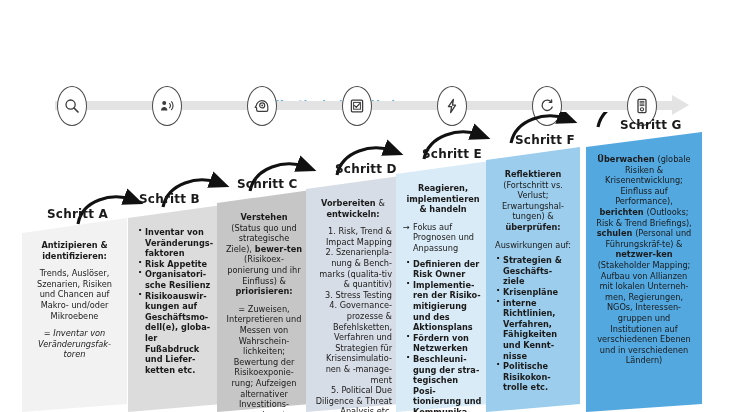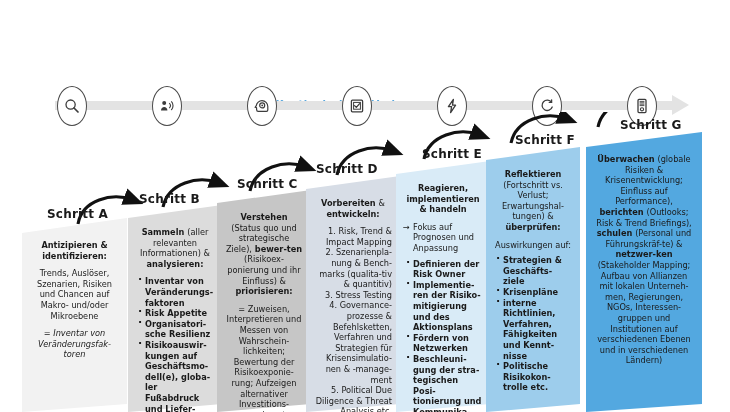--- a/index.html
+++ b/index.html
@@ -163,21 +163,21 @@
     <path d="M250,79 C255,55 285,47 306,55" fill="none" stroke="#111" stroke-width="3.1" marker-end="url(#ah)"></path>
     <path d="M337,63 C342,39 372,31 393,39" fill="none" stroke="#111" stroke-width="3.1" marker-end="url(#ah)"></path>
     <path d="M424,47 C429,23 459,15 480,23" fill="none" stroke="#111" stroke-width="3.1" marker-end="url(#ah)"></path>
     <path d="M511,31 C516,7 546,-1 567,7" fill="none" stroke="#111" stroke-width="3.1" marker-end="url(#ah)"></path>
     <path d="M598,15 C603,-9 633,-17 654,-9" fill="none" stroke="#111" stroke-width="3.1" marker-end="url(#ah)"></path>
   </svg>
 
   <div class="step-label" style="left:47px;top:207px">Schritt A</div>
   <div class="step-label" style="left:139px;top:192px">Schritt B</div>
   <div class="step-label" style="left:237px;top:177px">Schritt C</div>
-  <div class="step-label" style="left:316px;top:162px">Schritt D</div>
+  <div class="step-label" style="left:335px;top:162px">Schritt D</div>
   <div class="step-label" style="left:422px;top:147px">Schritt E</div>
   <div class="step-label" style="left:515px;top:133px">Schritt F</div>
   <div class="step-label" style="left:620px;top:118px">Schritt G</div>
 
   <div class="col" style="left:22px;top:218px;width:105px;height:194px">
     <svg class="slant" viewBox="0 0 105 194" preserveAspectRatio="none">
       <polygon points="0,15 105,0 105,186 0,194" fill="#f2f2f2"></polygon>
     </svg>
     <div class="body ctr">
       <div class="title">
@@ -187,23 +187,20 @@
       <div class="gap"></div>
       <div class="ital">= Inventar von Veränderungsfak-toren</div>
     </div>
   </div>
 
   <div class="col" style="left:128px;top:205px;width:94px;height:207px">
     <svg class="slant" viewBox="0 0 94 207" preserveAspectRatio="none">
       <polygon points="0,13 94,0 94,199 0,207" fill="#dcdcdc"></polygon>
     </svg>
     <div class="body">
-      <div class="title ctr">
-        <b>Sammeln</b> <span class="reg">(aller relevanten Informationen) &amp;</span> <b>analysieren:</b>
-      </div>
       <ul class="bul">
         <li>Inventar von Veränderungs-faktoren</li>
         <li>Risk Appetite</li>
         <li>Organisatori-sche Resilienz</li>
         <li>Risikoauswir-kungen auf Geschäftsmo-dell(e), globa-ler Fußabdruck und Liefer-ketten etc.</li>
       </ul>
     </div>
   </div>
 
   <div class="col" style="left:217px;top:190px;width:94px;height:222px">

